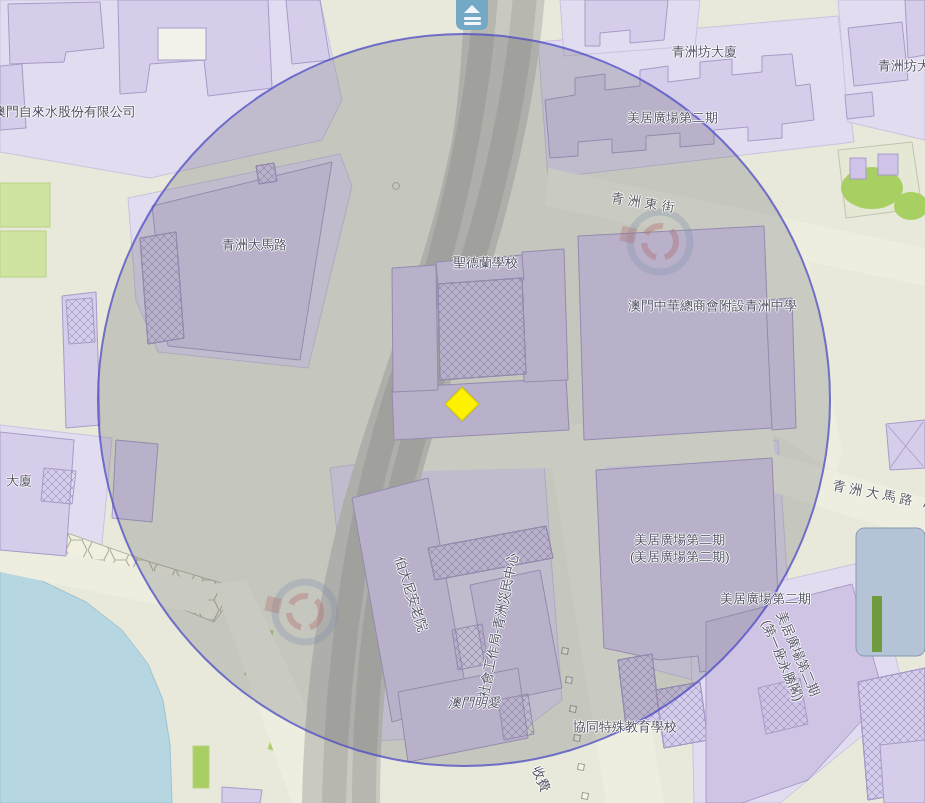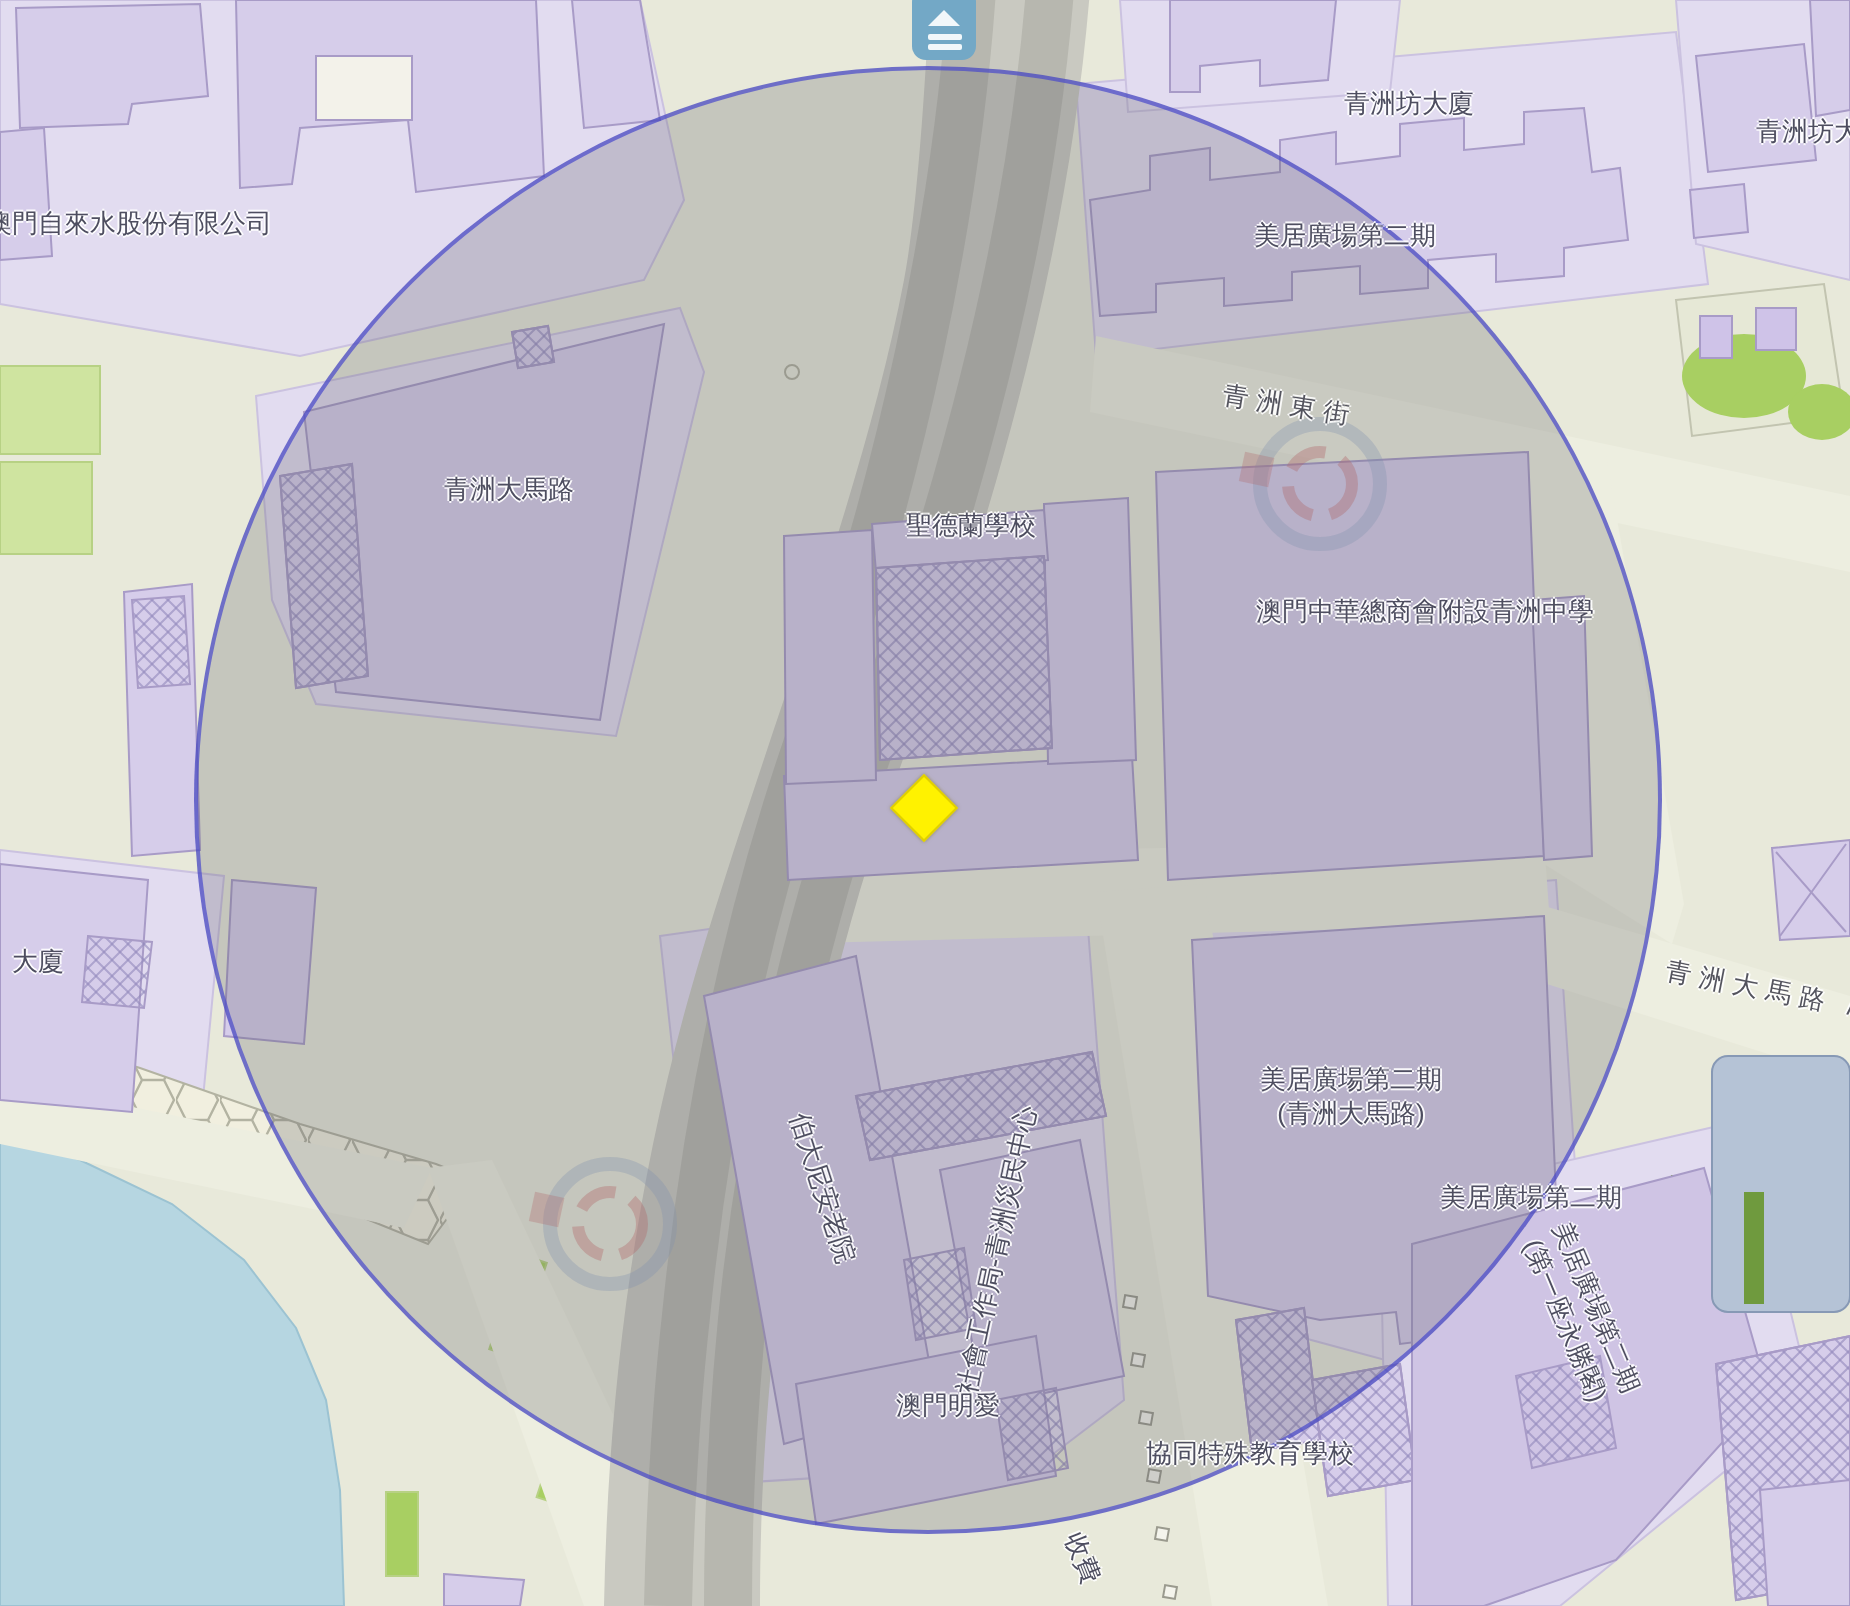--- a/index.html
+++ b/index.html
@@ -199,24 +199,24 @@
 <div class="lbl" style="left:627px;top:109px;">美居廣場第二期</div>
 <div class="lbl" style="left:878px;top:57px;">青洲坊大廈</div>
 <div class="lbl" style="left:222px;top:236px;">青洲大馬路</div>
 <div class="lbl" style="left:453px;top:254px;">聖德蘭學校</div>
 <div class="lbl street" style="left:611px;top:194px;transform:rotate(9deg);">青洲東街</div>
 <div class="lbl" style="left:628px;top:250px;margin-top:47px;">澳門中華總商會附設青洲中學</div>
 <div class="lbl" style="left:6px;top:472px;text-align:right;">大廈</div>
 <div class="lbl street" style="left:832px;top:486px;transform:rotate(11deg);">青洲大馬路 /</div>
 <div class="lbl lbl2" style="left:630px;top:531px;">
   <div>美居廣場第二期</div>
-  <div>(青洲大馬路)</div>
+  <div>(美居廣場第二期)</div>
 </div>
 <div class="lbl" style="left:720px;top:590px;">美居廣場第二期</div>
 <div class="lbl lbl2" style="left:745px;top:640px;transform:rotate(67deg);">
   <div>美居廣場第二期</div>
   <div>(第一座永勝閣)</div>
 </div>
 <div class="lbl" style="left:372px;top:585px;transform:rotate(72deg);transform-origin:center;">伯大尼安老院</div>
 <div class="lbl" style="left:425px;top:616px;transform:rotate(-78deg);transform-origin:center;">社會工作局-青洲災民中心</div>
-<div class="lbl" style="left:448px;top:694px;">澳門明愛</div>
+<div class="lbl" style="left:448px;top:694px;font-style:italic;">澳門明愛</div>
 <div class="lbl" style="left:573px;top:718px;">協同特殊教育學校</div>
 <div class="lbl" style="left:528px;top:770px;transform:rotate(68deg);">收費</div>
 
 </body></html>

